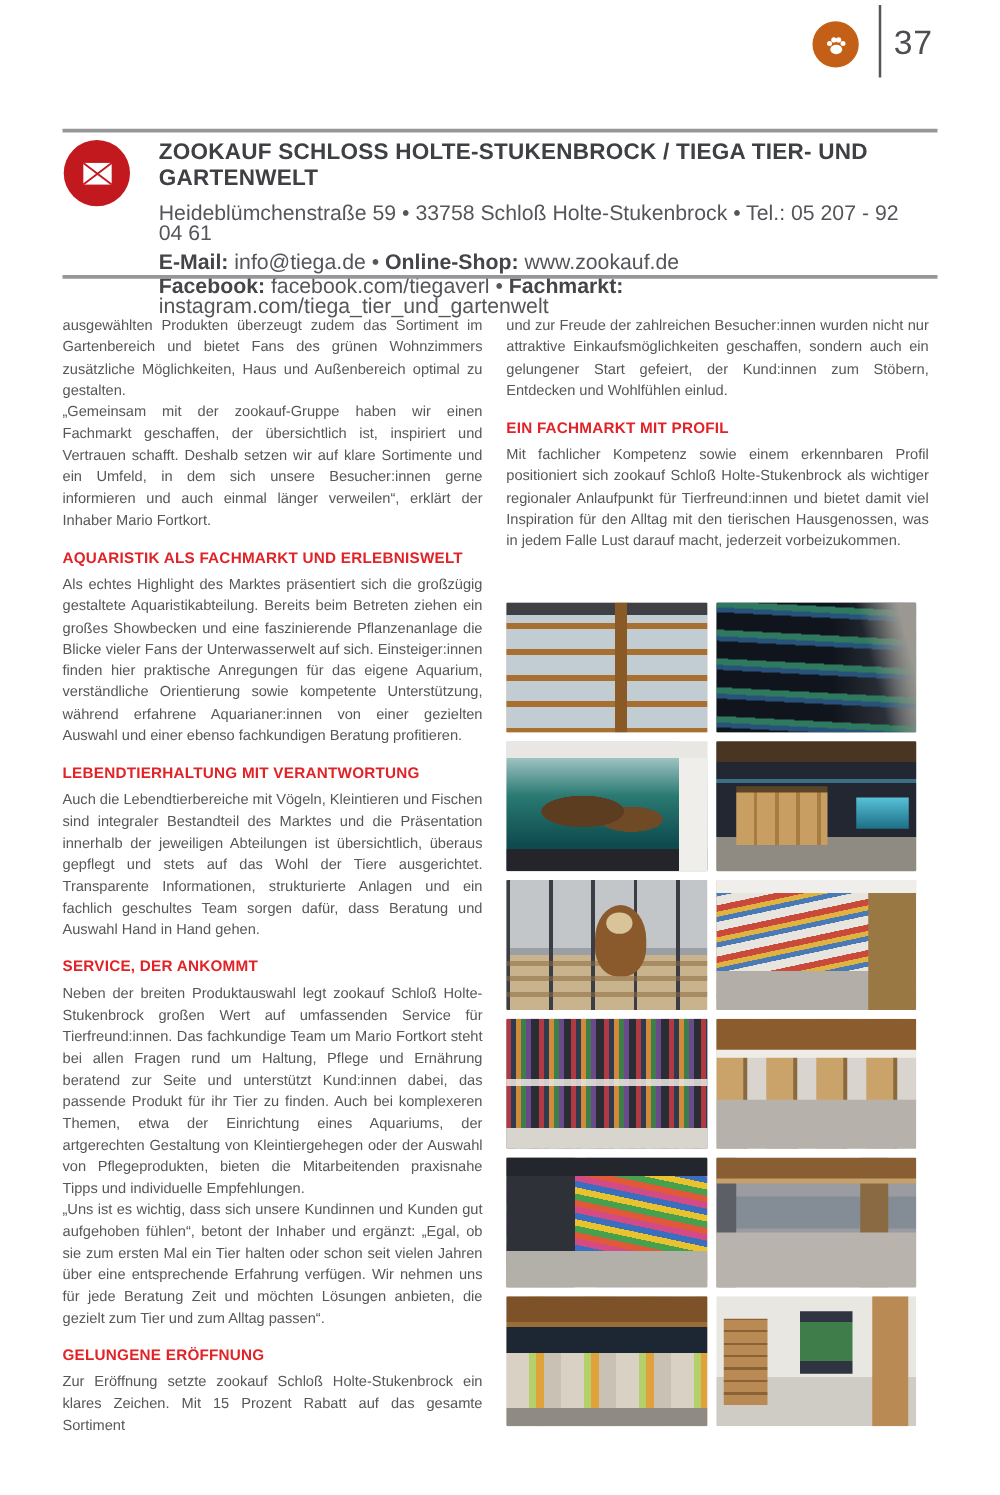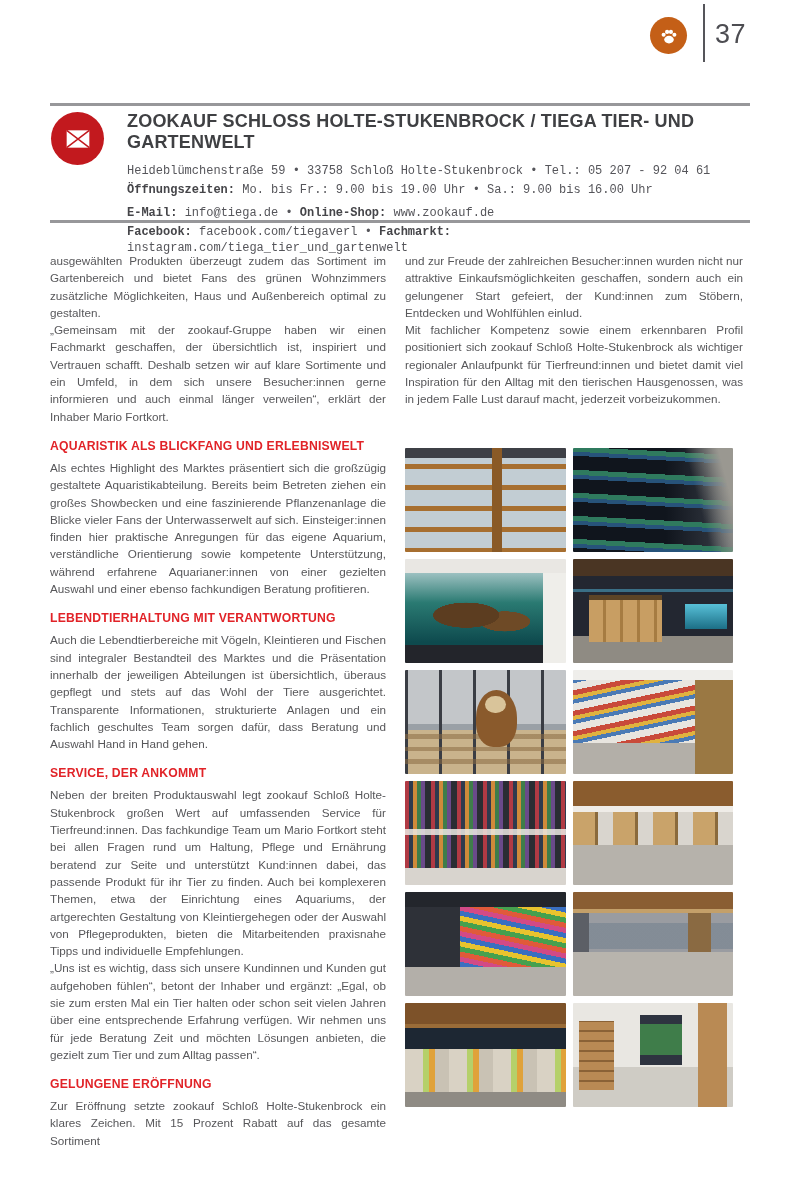--- a/index.html
+++ b/index.html
@@ -16,21 +16,21 @@
 
   
   .rule{position:absolute;left:50px;width:700px;height:3px;background:#97979a;}
   .rule.top{top:103px;}
   .rule.bottom{top:220px;}
   .mail-badge{position:absolute;left:51px;top:112px;width:53px;height:53px;border-radius:50%;
               background:#c2191e;display:flex;align-items:center;justify-content:center;}
   .mail-badge svg{width:32px;height:32px;}
   .hdr{position:absolute;left:127px;top:111px;width:600px;}
   .hdr .title{font-size:18px;font-weight:bold;color:#3f4043;letter-spacing:0.2px;margin:0 0 10px 0;}
-  .hdr .line{font-size:12px;color:#55555a;margin:0 0 3px 0;line-height:16px;font-family:Liberation Mono, monospace;}
+  .hdr .line{font-size:17px;color:#55555a;margin:0 0 3px 0;line-height:16px;}
   .hdr .line.gap{margin-top:7px;}
   .hdr .b{font-weight:bold;color:#454549;}
 
   
   .col{position:absolute;top:252px;font-size:11.7px;line-height:17.3px;text-align:justify;}
   .col.left{left:50px;width:336px;}
   .col.right{left:405px;width:338px;}
   .col p{margin:0;}
   .col h3{font-size:12.2px;line-height:15px;color:#e12328;margin:14px 0 5px 0;letter-spacing:0.2px;}
 
@@ -124,57 +124,54 @@
   <div class="rule top"></div>
   <div class="mail-badge">
     <svg viewBox="0 0 24 24">
       <rect x="3.5" y="5.5" width="17" height="13" fill="#ffffff"></rect>
       <path d="M3.5 5.5 L20.5 18.5 M20.5 5.5 L3.5 18.5" stroke="#c2191e" stroke-width="1.1" fill="none"></path>
     </svg>
   </div>
   <div class="hdr">
     <p class="title">ZOOKAUF SCHLOSS HOLTE-STUKENBROCK / TIEGA TIER- UND GARTENWELT</p>
     <p class="line">Heideblümchenstraße 59 • 33758 Schloß Holte-Stukenbrock • Tel.: 05 207 - 92 04 61</p>
-    <p class="line">
-      <span class="b">Öffnungszeiten:</span>
-      <span>Mo. bis Fr.: 9.00 bis 19.00 Uhr • Sa.: 9.00 bis 16.00 Uhr</span>
-    </p>
     <p class="line gap">
       <span class="b">E-Mail:</span>
       <span>info@tiega.de</span>
       <span>•</span>
       <span class="b">Online-Shop:</span>
       <span>www.zookauf.de</span>
     </p>
     <p class="line">
       <span class="b">Facebook:</span>
       <span>facebook.com/tiegaverl</span>
       <span>•</span>
       <span class="b">Fachmarkt:</span>
       <span>instagram.com/tiega_tier_und_gartenwelt</span>
     </p>
   </div>
   <div class="rule bottom"></div>
 
   <div class="col left">
     <p>ausgewählten Produkten überzeugt zudem das Sortiment im Gartenbereich und bietet Fans des grünen Wohnzimmers zusätzliche Möglichkeiten, Haus und Außenbereich optimal zu gestalten.</p>
     <p>„Gemeinsam mit der zookauf-Gruppe haben wir einen Fachmarkt geschaffen, der übersichtlich ist, inspiriert und Vertrauen schafft. Deshalb setzen wir auf klare Sortimente und ein Umfeld, in dem sich unsere Besucher:innen gerne informieren und auch einmal länger verweilen“, erklärt der Inhaber Mario Fortkort.</p>
-    <h3>AQUARISTIK ALS BLICKFANG UND ERLEBNISWELT</h3>
+    <h3>AQUARISTIK ALS FACHMARKT UND ERLEBNISWELT</h3>
     <p>Als echtes Highlight des Marktes präsentiert sich die großzügig gestaltete Aquaristikabteilung. Bereits beim Betreten ziehen ein großes Showbecken und eine faszinierende Pflanzenanlage die Blicke vieler Fans der Unterwasserwelt auf sich. Einsteiger:innen finden hier praktische Anregungen für das eigene Aquarium, verständliche Orientierung sowie kompetente Unterstützung, während erfahrene Aquarianer:innen von einer gezielten Auswahl und einer ebenso fachkundigen Beratung profitieren.</p>
     <h3>LEBENDTIERHALTUNG MIT VERANTWORTUNG</h3>
     <p>Auch die Lebendtierbereiche mit Vögeln, Kleintieren und Fischen sind integraler Bestandteil des Marktes und die Präsentation innerhalb der jeweiligen Abteilungen ist übersichtlich, überaus gepflegt und stets auf das Wohl der Tiere ausgerichtet. Transparente Informationen, strukturierte Anlagen und ein fachlich geschultes Team sorgen dafür, dass Beratung und Auswahl Hand in Hand gehen.</p>
     <h3>SERVICE, DER ANKOMMT</h3>
     <p>Neben der breiten Produktauswahl legt zookauf Schloß Holte-Stukenbrock großen Wert auf umfassenden Service für Tierfreund:innen. Das fachkundige Team um Mario Fortkort steht bei allen Fragen rund um Haltung, Pflege und Ernährung beratend zur Seite und unterstützt Kund:innen dabei, das passende Produkt für ihr Tier zu finden. Auch bei komplexeren Themen, etwa der Einrichtung eines Aquariums, der artgerechten Gestaltung von Kleintiergehegen oder der Auswahl von Pflegeprodukten, bieten die Mitarbeitenden praxisnahe Tipps und individuelle Empfehlungen.</p>
     <p>„Uns ist es wichtig, dass sich unsere Kundinnen und Kunden gut aufgehoben fühlen“, betont der Inhaber und ergänzt: „Egal, ob sie zum ersten Mal ein Tier halten oder schon seit vielen Jahren über eine entsprechende Erfahrung verfügen. Wir nehmen uns für jede Beratung Zeit und möchten Lösungen anbieten, die gezielt zum Tier und zum Alltag passen“.</p>
     <h3>GELUNGENE ERÖFFNUNG</h3>
     <p>Zur Eröffnung setzte zookauf Schloß Holte-Stukenbrock ein klares Zeichen. Mit 15 Prozent Rabatt auf das gesamte Sortiment</p>
   </div>
 
   <div class="col right">
     <p>und zur Freude der zahlreichen Besucher:innen wurden nicht nur attraktive Einkaufsmöglichkeiten geschaffen, sondern auch ein gelungener Start gefeiert, der Kund:innen zum Stöbern, Entdecken und Wohlfühlen einlud.</p>
+    <h3>EIN FACHMARKT MIT PROFIL</h3>
     <p>Mit fachlicher Kompetenz sowie einem erkennbaren Profil positioniert sich zookauf Schloß Holte-Stukenbrock als wichtiger regionaler Anlaufpunkt für Tierfreund:innen und bietet damit viel Inspiration für den Alltag mit den tierischen Hausgenossen, was in jedem Falle Lust darauf macht, jederzeit vorbeizukommen.</p>
 
     <div class="gallery">
       <div class="ph p1" title="Kleintiergehege mit Holzrahmen und Glasfronten"></div>
       <div class="ph p2" title="Aquaristikwand mit beleuchteten Schaubecken"></div>
       <div class="ph p3" title="Großes Showbecken mit Wurzeln und Wasserpflanzen"></div>
       <div class="ph p4" title="Holzkisten mit Wurzeln vor der Aquarienanlage"></div>
       <div class="ph p5" title="Plüsch-Faultier auf Tierbetten vor der Fensterfront"></div>
       <div class="ph p6" title="Regalgang mit Tiernahrungssortiment"></div>
       <div class="ph p7" title="Wand mit Leinen und Halsbändern"></div>

